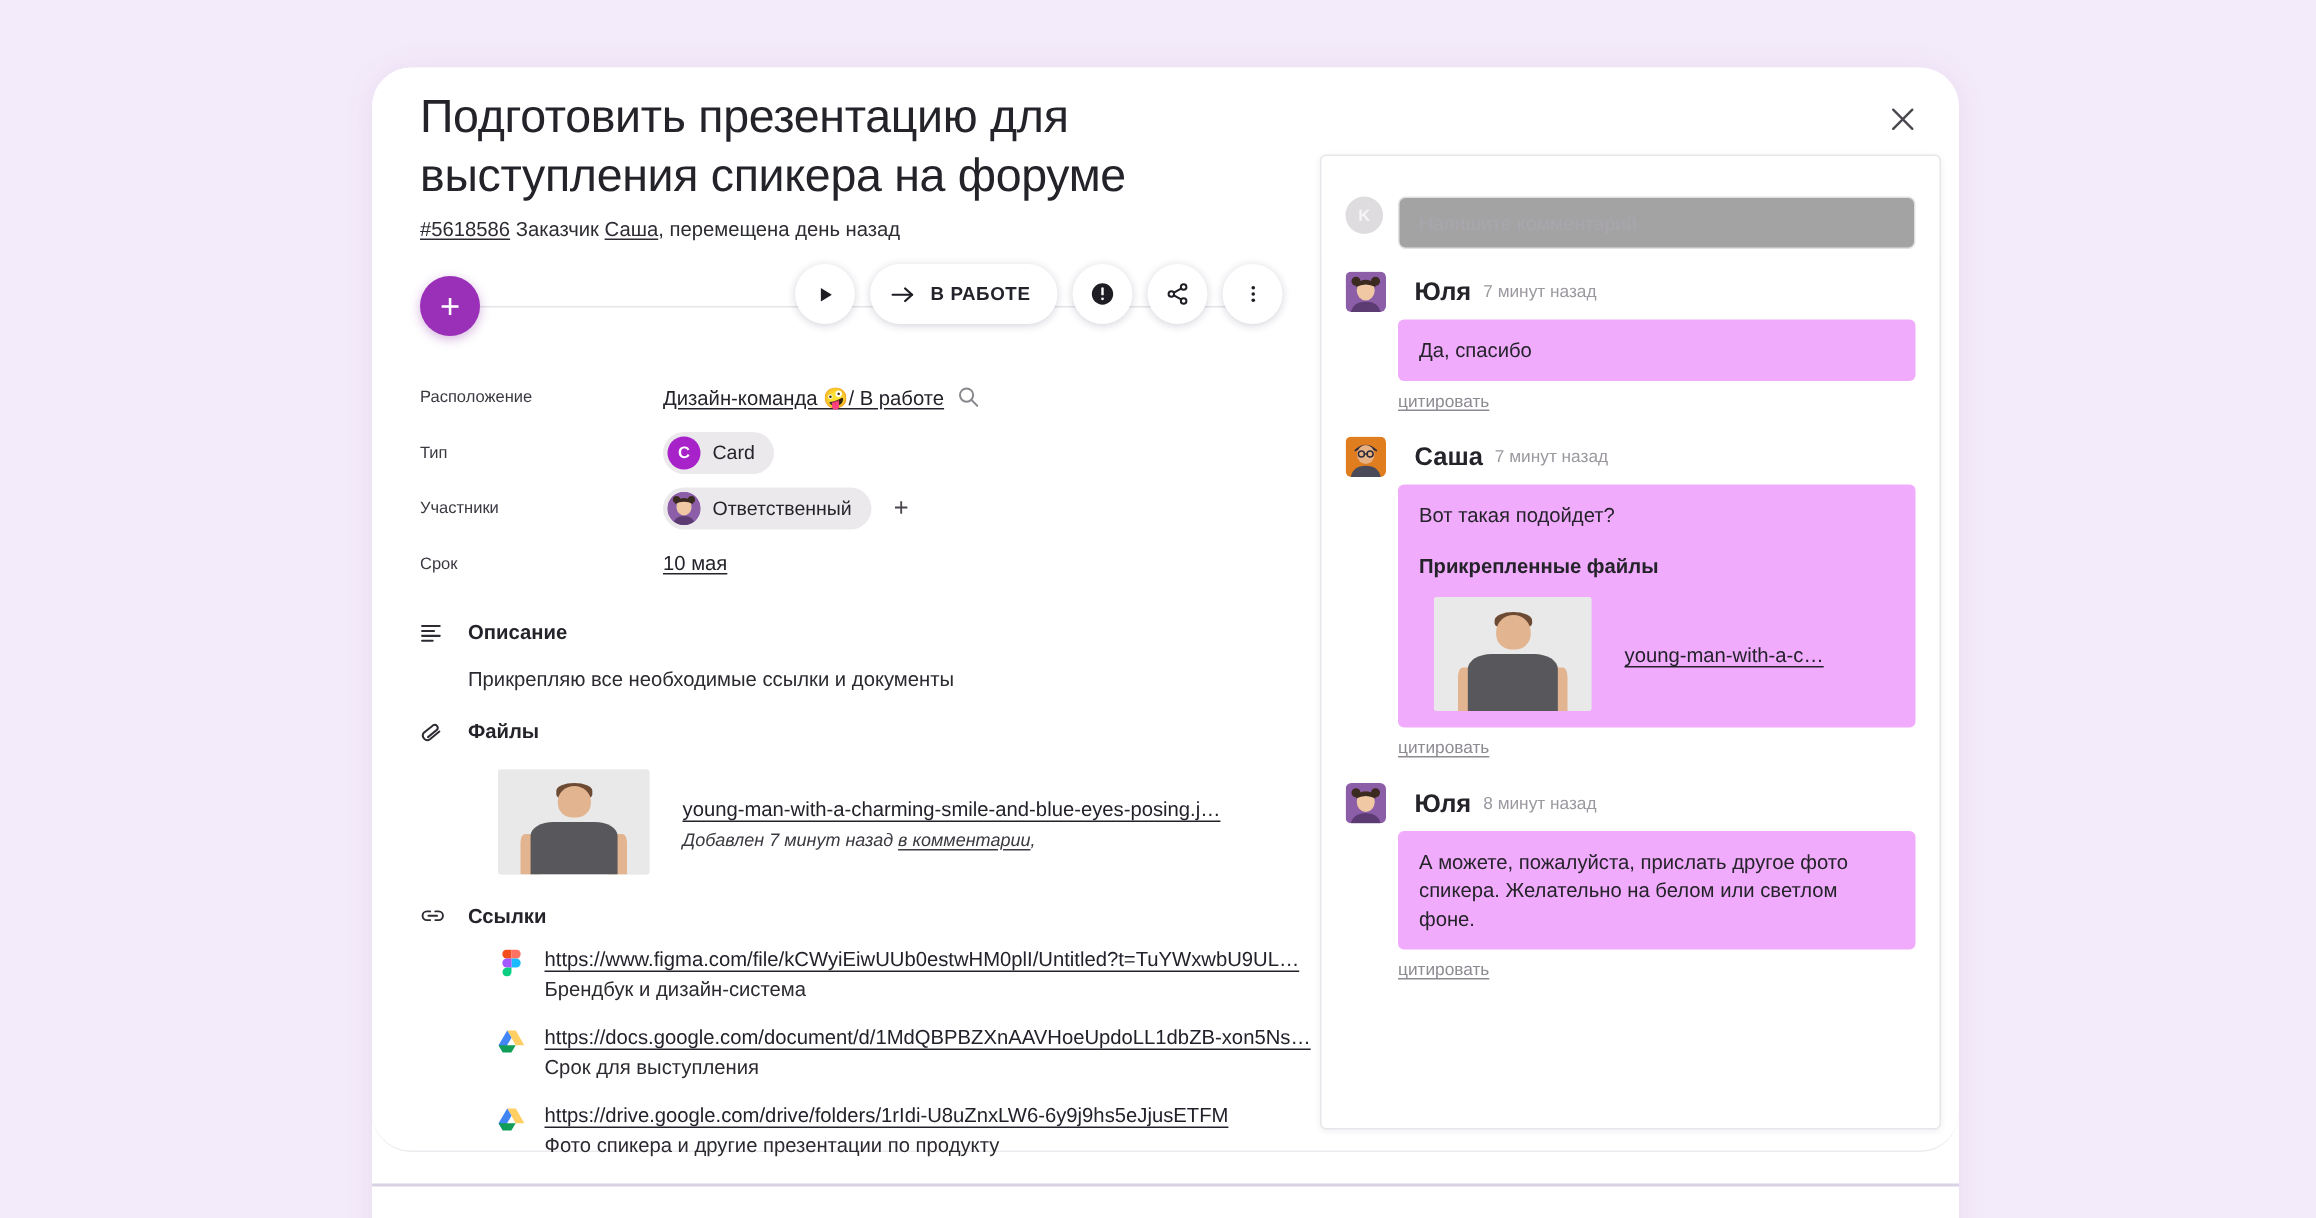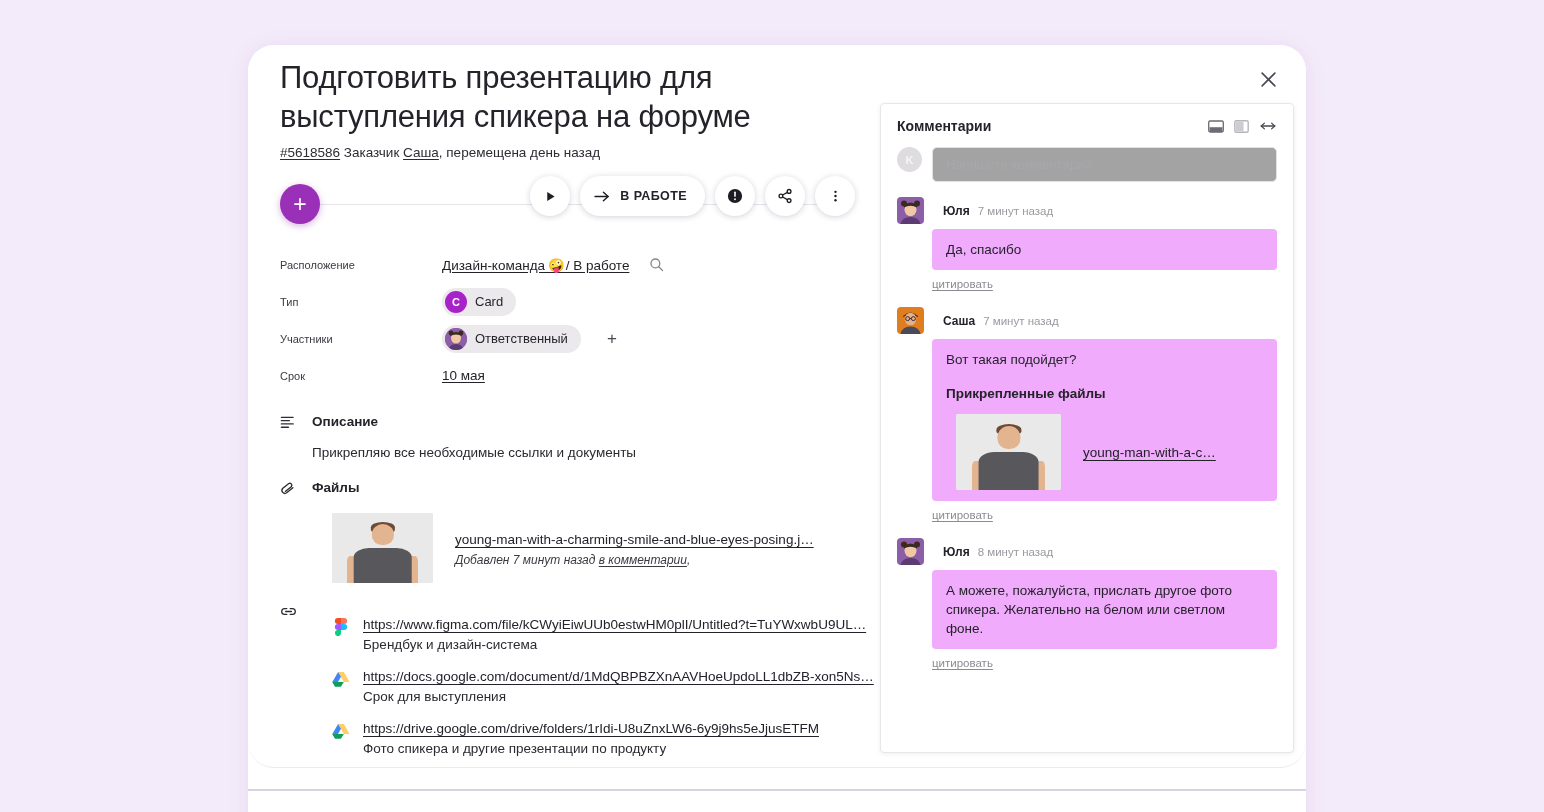--- a/index.html
+++ b/index.html
@@ -103,21 +103,21 @@
   
   .props { margin-top: 14px; }
   .prow {
     display: flex; align-items: center;
     min-height: 37px;
   }
   .plabel {
     width: 162px; flex: none;
     font-size: 11px; color: #3b3841;
   }
-  .pvalue { display: flex; align-items: center; gap: 20px; font-size: 13.5px; color: #25232a; }
+  .pvalue { display: flex; align-items: center; gap: 9px; font-size: 13.5px; color: #25232a; }
   .pvalue .u { text-decoration: underline; text-underline-offset: 2px; cursor: pointer; }
   .search-ic { width: 15px; height: 15px; opacity: .65; cursor: pointer; }
 
   .chip {
     display: inline-flex; align-items: center; gap: 8px;
     height: 28px; padding: 0 13px 0 3px;
     border-radius: 14px; background: #ebe9ec;
     font-size: 13px; color: #26242b;
     cursor: pointer;
   }
@@ -194,21 +194,21 @@
     border: 1px solid #e2e0e4; border-radius: 5px;
     padding: 16px 13px; font-size: 13px; color: #25232a;
     font-family: "Liberation Sans", sans-serif;
     outline: none; background: #a3a3a3;
   }
   .cm-input::placeholder { color: #a9a6ad; }
 
   .cmt { margin-top: 15px; }
   .cmt-head { display: flex; align-items: center; gap: 8px; }
   .cmt-av { width: 27px; height: 27px; border-radius: 4px; flex: none; overflow: hidden; }
-  .cmt-name { font-size: 12px; font-weight: 700; color: #25232a; padding-left: 11px; }
+  .cmt-name { font-size: 17px; font-weight: 700; color: #25232a; padding-left: 11px; }
   .cmt-time { font-size: 11.5px; color: #9b989f; }
   .bubble {
     margin-left: 35px; margin-top: 5px;
     background: #f0abfc; border-radius: 4px;
     padding: 11px 14px; font-size: 13.5px; color: #25232a; line-height: 19px;
   }
   .quote {
     margin-left: 35px; margin-top: 8px;
     font-size: 11.5px; color: #8d8a92;
     text-decoration: underline; text-underline-offset: 2px;
@@ -406,20 +406,21 @@
 
       <div class="section">
         <div class="sec-ic">
           <svg viewBox="0 0 20 14" width="17" height="13" fill="none" stroke="#2e2b33" stroke-width="1.5" stroke-linecap="round">
             <path d="M8 3.6 H5.4 a3.4 3.4 0 0 0 0 6.8 H8"></path>
             <path d="M12 3.6 h2.6 a3.4 3.4 0 0 1 0 6.8 H12"></path>
             <line x1="6.6" y1="7" x2="13.4" y2="7"></line>
           </svg>
         </div>
         <div class="sec-body">
+          <div class="sec-title">Ссылки</div>
           <div class="links">
 
             <div class="link-row">
               <svg class="fav" viewBox="0 0 18 26">
                 <path d="M4.5 0h4.5v8.7H4.5A4.35 4.35 0 0 1 4.5 0z" fill="#f24e1e"></path>
                 <path d="M9 0h4.5a4.35 4.35 0 0 1 0 8.7H9z" fill="#ff7262"></path>
                 <path d="M9 8.7h4.5a4.35 4.35 0 0 1 0 8.7H9z" fill="#1abcfe"></path>
                 <path d="M4.5 8.7H9v8.7H4.5a4.35 4.35 0 0 1 0-8.7z" fill="#a259ff"></path>
                 <path d="M4.5 17.4H9v4.35a4.35 4.35 0 1 1-4.5-4.35z" fill="#0acf83"></path>
               </svg>
@@ -453,44 +454,20 @@
                 <div class="link-desc">Фото спикера и другие презентации по продукту</div>
               </div>
             </div>
 
           </div>
         </div>
       </div>
     </div>
 
     <div class="comments">
-      <div class="cm-head">
-        <div class="cm-title">Комментарии</div>
-        <div class="cm-icons">
-          <span>
-            <svg viewBox="0 0 18 14" width="16" height="13">
-              <rect x="0.8" y="0.8" width="16.4" height="12.4" rx="1.6" fill="#fff" stroke="#6e6b74" stroke-width="1.5"></rect>
-              <rect x="1.8" y="7.8" width="14.4" height="5.4" fill="#6e6b74"></rect>
-            </svg>
-          </span>
-          <span>
-            <svg viewBox="0 0 16 14" width="15" height="13">
-              <rect x="0.8" y="0.8" width="14.4" height="12.4" rx="1.6" fill="#fff" stroke="#b7b4bb" stroke-width="1.5"></rect>
-              <rect x="1.8" y="1.8" width="8.4" height="10.4" fill="#cecbd2"></rect>
-            </svg>
-          </span>
-          <span>
-            <svg viewBox="0 0 20 10" width="18" height="10" fill="none" stroke="#4b4850" stroke-width="1.4" stroke-linecap="round" stroke-linejoin="round">
-              <line x1="2.5" y1="5" x2="17.5" y2="5"></line>
-              <polyline points="6,1.8 2.5,5 6,8.2"></polyline>
-                <polyline points="14,1.8 17.5,5 14,8.2"></polyline>
-            </svg>
-          </span>
-        </div>
-      </div>
 
       <div class="cm-compose">
         <div class="av grey">K</div>
         <input class="cm-input" value="" placeholder="Напишите комментарий" style="">
       </div>
 
       <div class="cmt">
         <div class="cmt-head">
           <div class="cmt-av">
             <svg viewBox="0 0 27 27" width="27" height="27">

